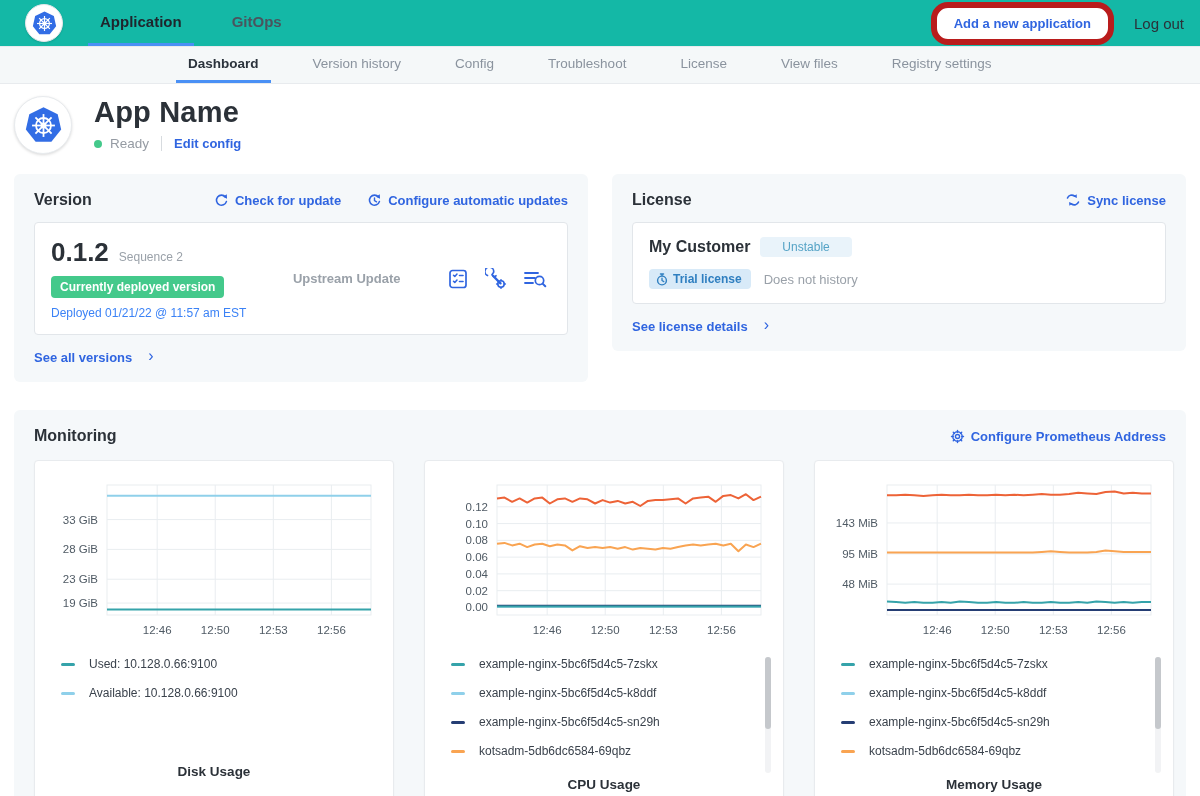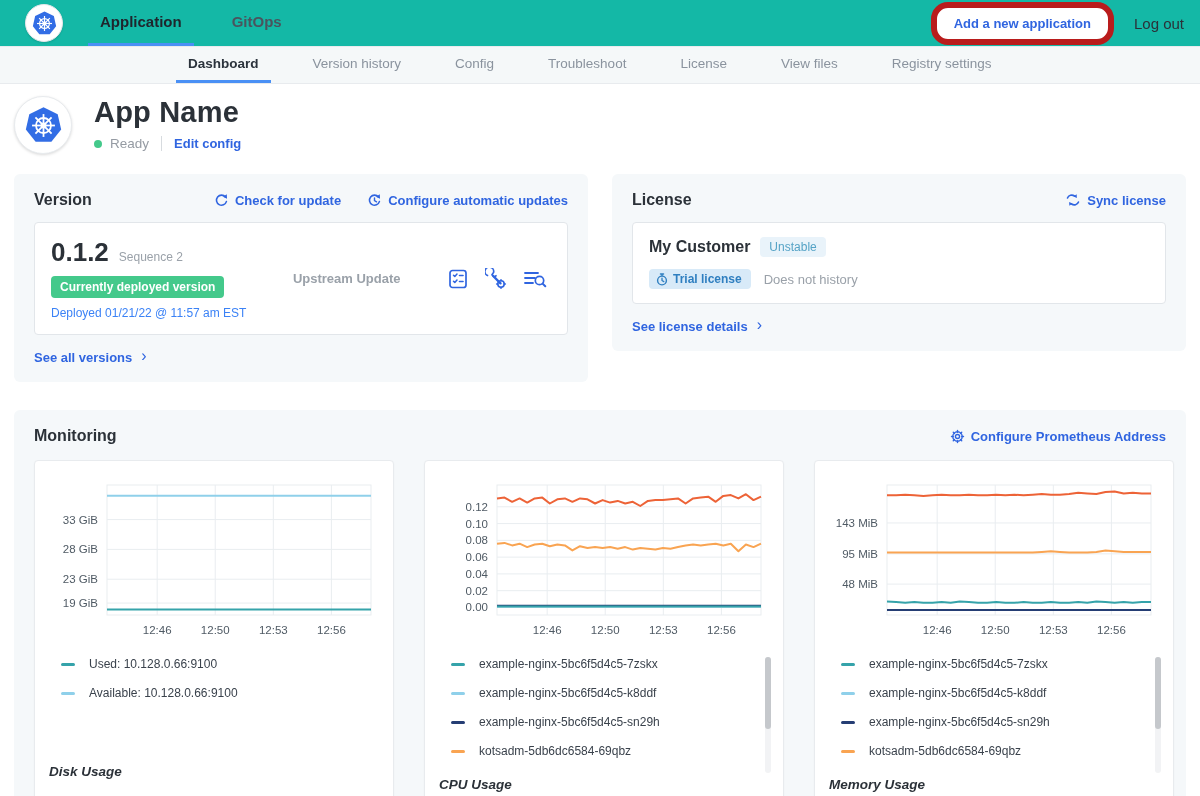--- a/index.html
+++ b/index.html
@@ -52,44 +52,44 @@
   .version-inner { display:flex; align-items:center; }
   .ver-row { display:flex; align-items:baseline; gap:10px; }
   .ver-num { font-size:26px; font-weight:700; color:#2b3138; }
   .ver-seq { font-size:12px; color:#9aa1a9; }
   .deployed-badge { display:inline-block; margin-top:8px; background:#44c98b; color:#fff; font-size:12px;
     font-weight:700; padding:4px 9px; border-radius:4px; }
   .deployed-at { margin-top:8px; font-size:12px; color:#3b82f6; }
   .upstream { flex:1; text-align:center; font-size:13px; font-weight:600; color:#9aa1a9; }
   .ver-icons { display:flex; gap:16px; align-items:center; padding-right:4px; }
   .ver-icons .icon-btn { cursor:pointer; display:flex; }
-  .see-link { margin-top:14px; display:flex; align-items:center; gap:9px; width:max-content; }
+  .see-link { margin-top:14px; display:flex; align-items:center; gap:16px; width:max-content; }
   .chev { font-size:16px; font-weight:400; line-height:1; position:relative; top:-1px; }
 
   .lic-row1 { display:flex; align-items:center; gap:10px; }
   .lic-name { font-size:16px; font-weight:700; color:#2b3138; }
-  .channel-badge { background:#e9f3fa; color:#55a3c6; font-size:12px; padding:3px 9px; border-radius:4px; }
+  .channel-badge { background:#e9f3fa; color:#55a3c6; font-size:12px; padding:3px 22px; border-radius:4px; }
   .lic-row2 { display:flex; align-items:center; gap:13px; margin-top:12px; }
   .trial-badge { background:#d8eaf8; color:#2f7fc0; font-size:12px; font-weight:700; padding:3px 9px 3px 7px;
     border-radius:4px; display:flex; align-items:center; gap:5px; }
   .expiry { font-size:13px; color:#9aa1a9; }
 
   
   .monitoring { margin:28px 14px 0; padding:17px 20px 16px; }
   .charts-row { display:flex; gap:30px; margin-top:15px; }
   .chart-card { flex:1; background:#fff; border:1px solid #e8ebee; border-radius:4px;
     box-shadow:0 1px 2px rgba(0,0,0,.04); padding:14px 14px 10px; height:340px; display:flex; flex-direction:column; }
   .chart-svg-holder { height:168px; }
   .legend { position:relative; margin-top:14px; flex:1; padding-left:12px; }
   .legend-item { display:flex; align-items:center; margin-bottom:15px; cursor:pointer; }
   .legend-dash { width:14px; height:3px; border-radius:2px; margin-right:14px; flex:0 0 auto; }
   .legend-label { font-size:12px; color:#3a424c; }
   .legend-scrollbar { position:absolute; right:-2px; top:0; width:6px; height:116px; background:#f2f3f5; border-radius:3px; }
   .legend-scroll-thumb { position:absolute; top:0; left:0; width:6px; height:72px; background:#c5c8cc; border-radius:3px; cursor:pointer; }
-  .chart-title { font-size:13.5px; font-weight:700; color:#2b3138; margin:4px 0 10px;font-style:italic; }
+  .chart-title { text-align:center; font-size:13.5px; font-weight:700; color:#2b3138; margin:4px 0 10px; }
 
   svg text { font-family:"Liberation Sans","DejaVu Sans",sans-serif; }
 </style>
 </head>
 <body>
 
 <header class="topnav">
   <div class="logo-wrap">
     <svg width="27" height="27" viewBox="0 0 100 104">
       <polygon points="50,6 86,23.3 94.8,62.2 70,93.4 30,93.4 5.2,62.2 14,23.3" fill="#326de5"></polygon>

